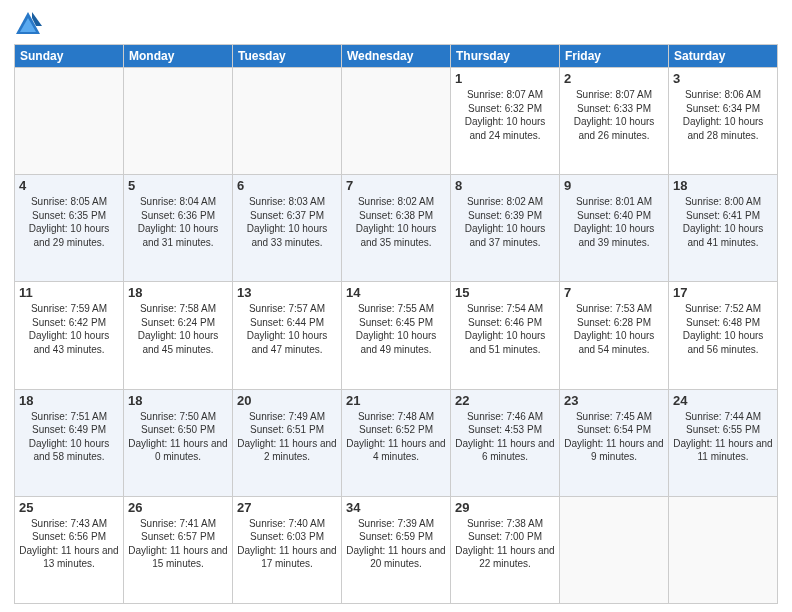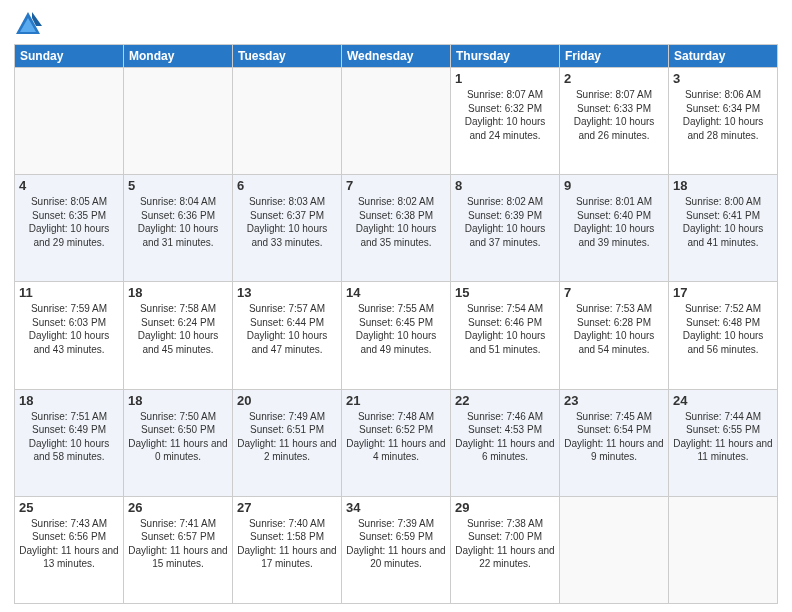--- a/index.html
+++ b/index.html
@@ -215,21 +215,21 @@
             <div class="day-info">Sunrise: 8:00 AM
 Sunset: 6:41 PM
 Daylight: 10 hours
 and 41 minutes.</div>
           </td>
         </tr>
         <tr>
           <td>
             <span class="day-num">11</span>
             <div class="day-info">Sunrise: 7:59 AM
-Sunset: 6:03 PM
+Sunset: 6:42 PM
 Daylight: 10 hours
 and 43 minutes.</div>
           </td>
           <td>
             <span class="day-num">18</span>
             <div class="day-info">Sunrise: 7:58 AM
 Sunset: 6:24 PM
 Daylight: 10 hours
 and 45 minutes.</div>
           </td>
@@ -331,21 +331,21 @@
           <td>
             <span class="day-num">26</span>
             <div class="day-info">Sunrise: 7:41 AM
 Sunset: 6:57 PM
 Daylight: 11 hours
 and 15 minutes.</div>
           </td>
           <td>
             <span class="day-num">27</span>
             <div class="day-info">Sunrise: 7:40 AM
-Sunset: 1:58 PM
+Sunset: 6:03 PM
 Daylight: 11 hours
 and 17 minutes.</div>
           </td>
           <td>
             <span class="day-num">34</span>
             <div class="day-info">Sunrise: 7:39 AM
 Sunset: 6:59 PM
 Daylight: 11 hours
 and 20 minutes.</div>
           </td>

